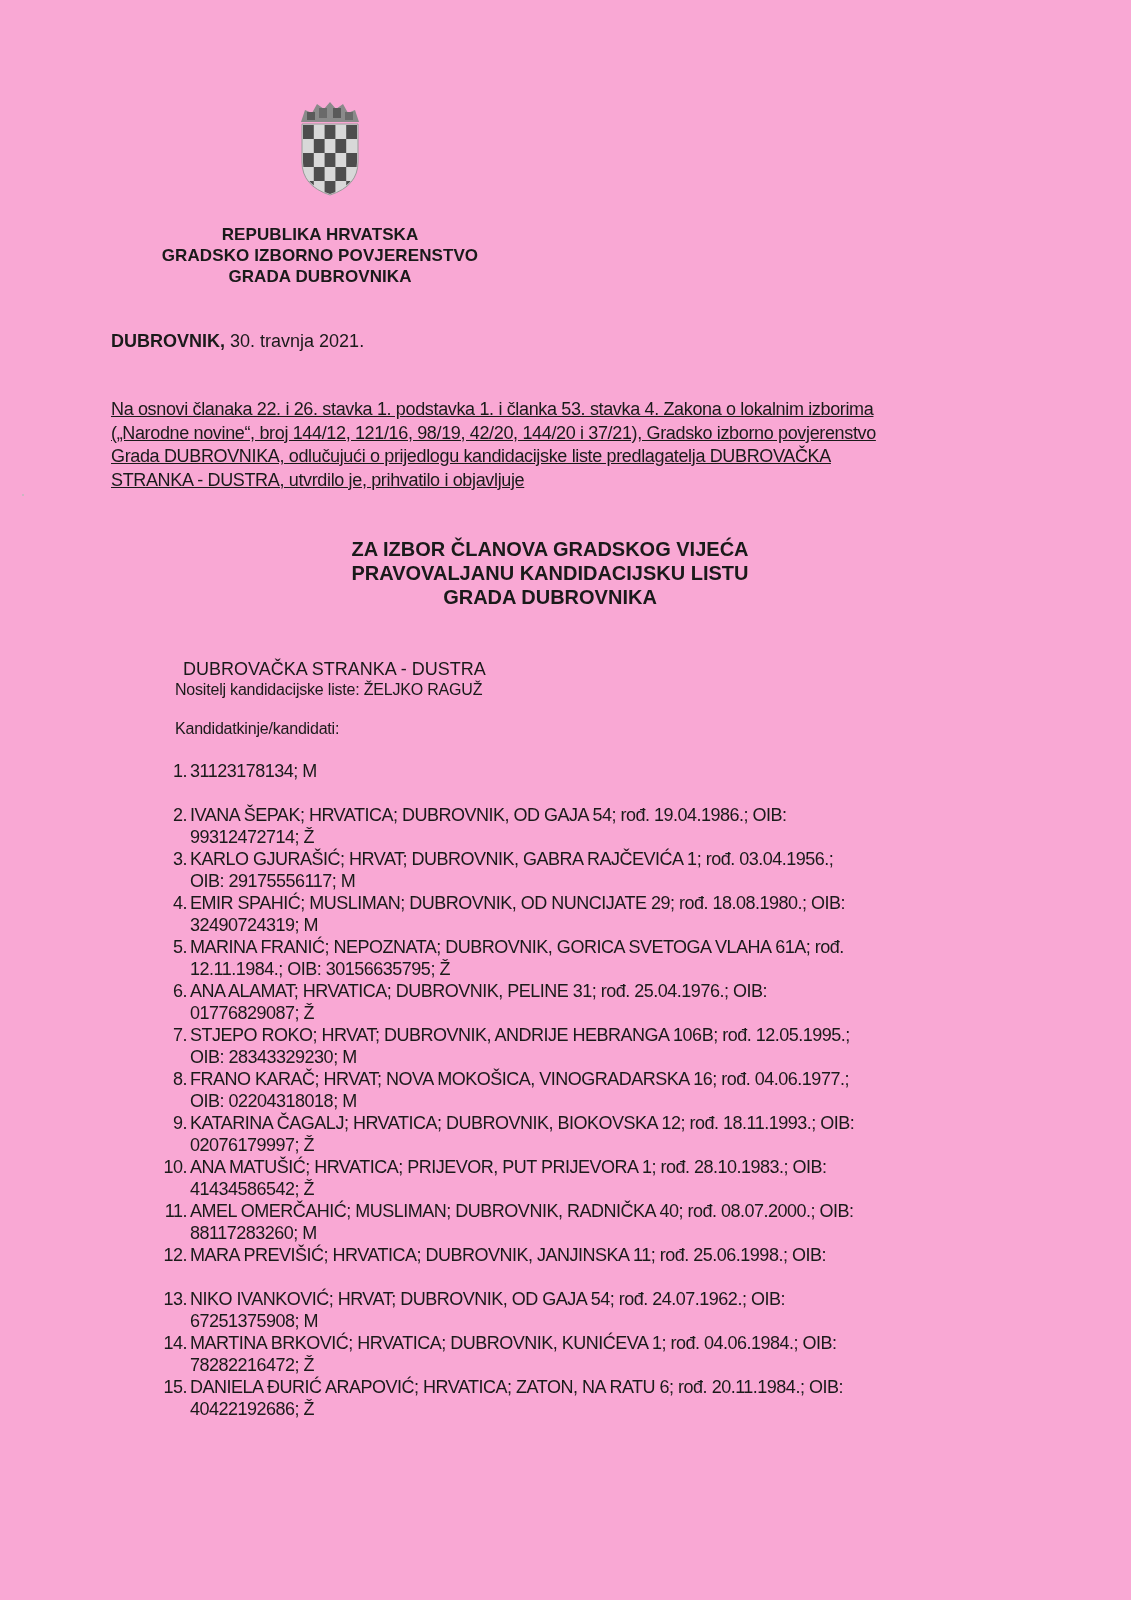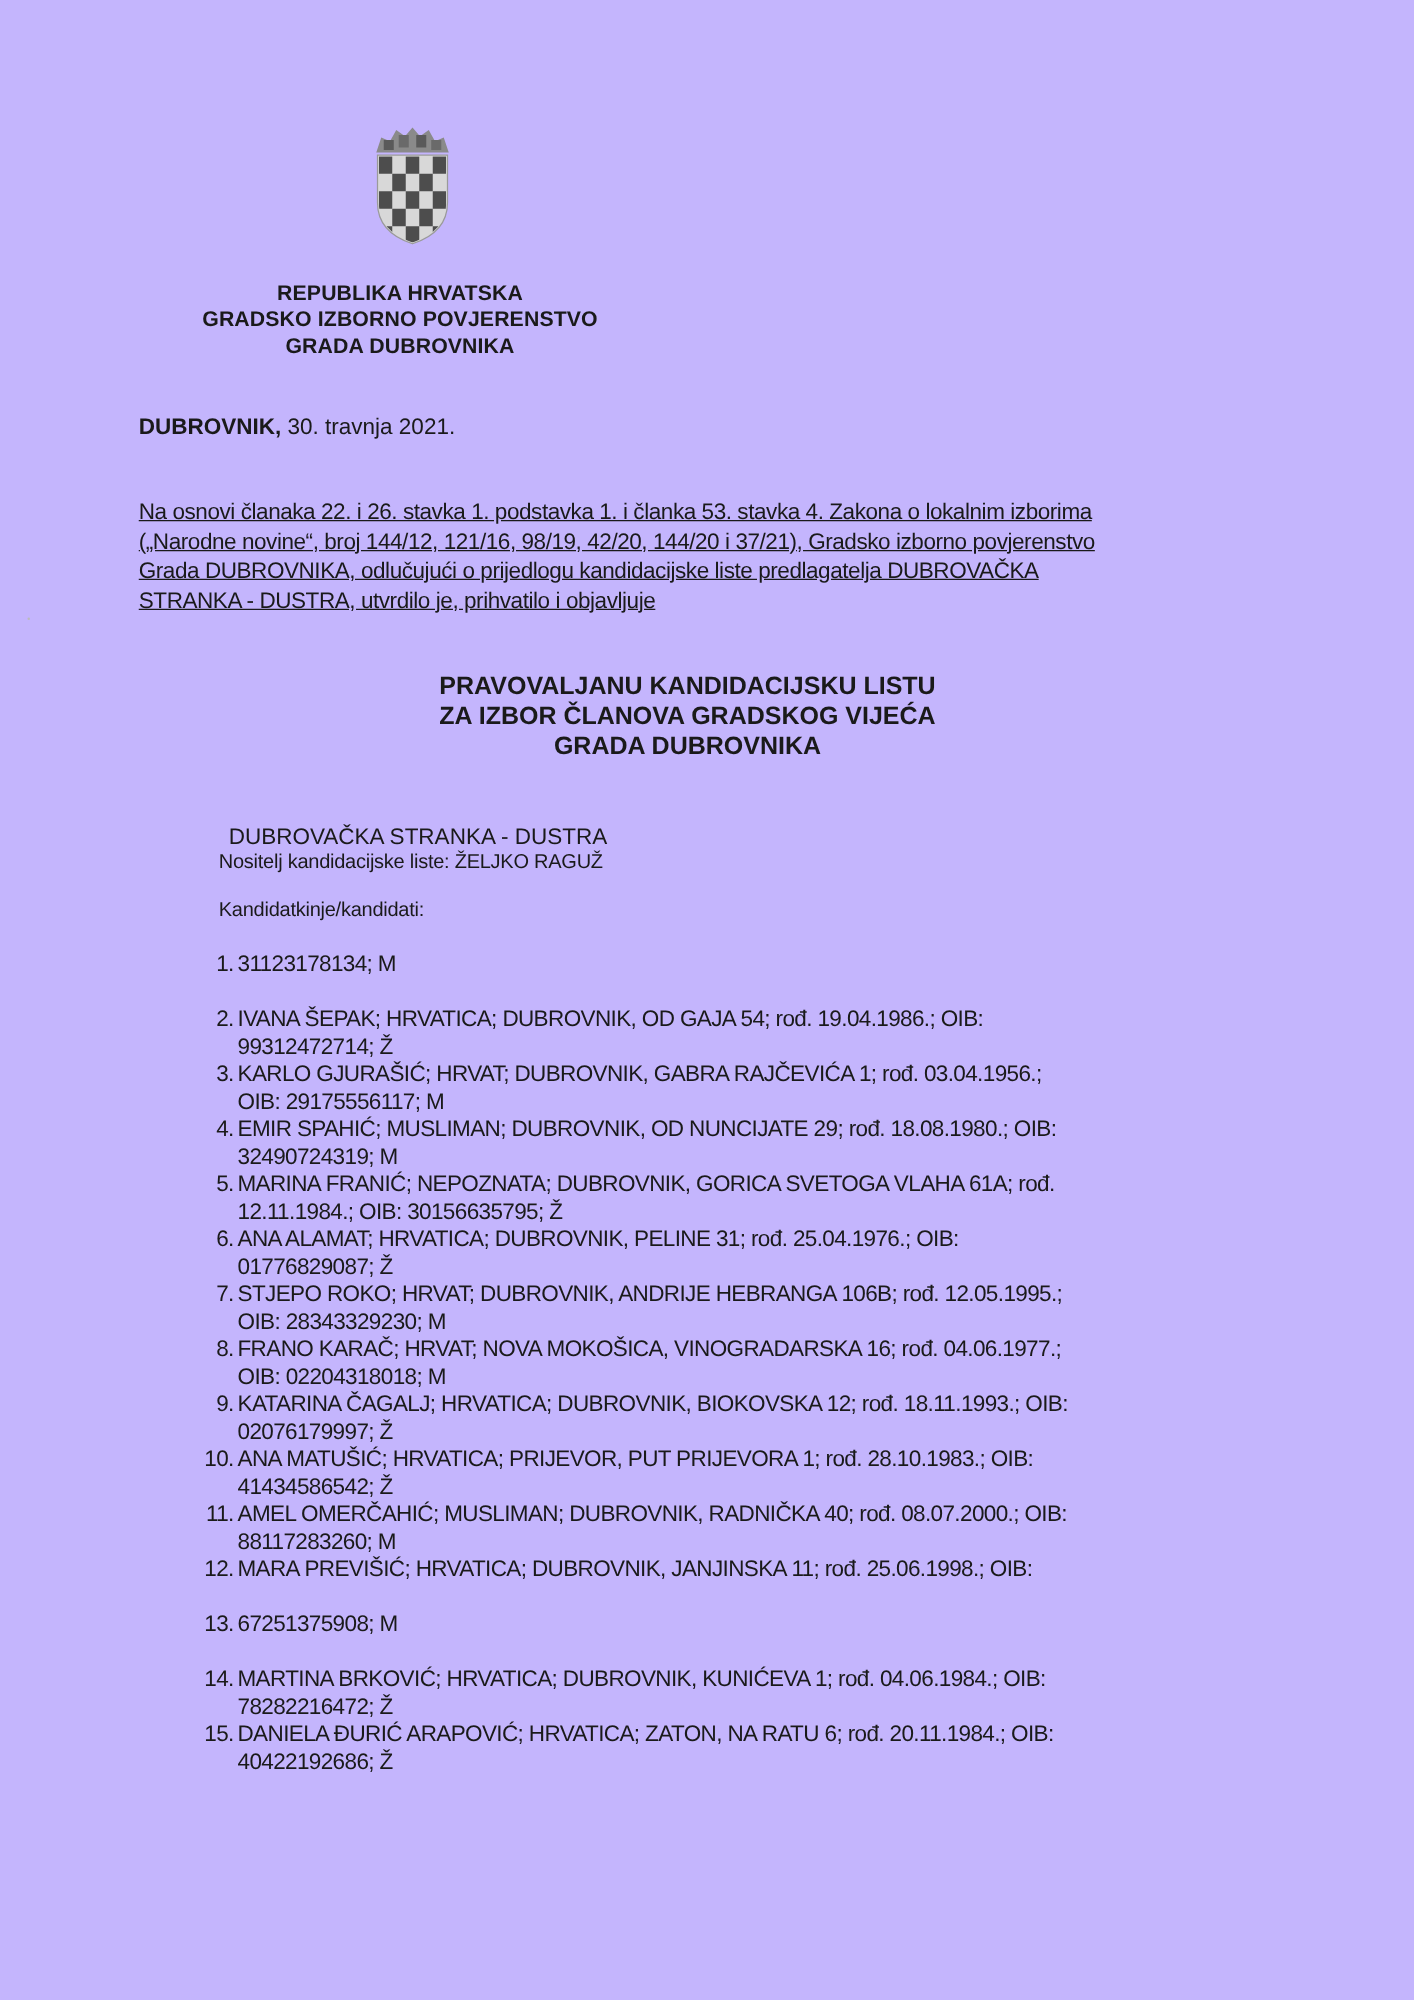--- a/index.html
+++ b/index.html
@@ -1,20 +1,20 @@
 <!DOCTYPE html>
 <html><head>
   <meta charset="utf-8">
   <style>
     html, body { margin: 0; padding: 0; background: #ffffff; }
     body {
       width: 1131px; height: 1600px; position: relative; overflow: hidden;
       font-family: "Liberation Sans", sans-serif; color: #1a1a1a;
     }
-    .page { position: absolute; left: 0; top: 0; width: 1131px; height: 1600px; background: #c4b5fd; }
+    .page { position: absolute; left: 0; top: 0; width: 1131px; height: 1600px; background: #f9a8d4; }
 
     .coat { position: absolute; left: 297px; top: 100px; width: 66px; height: 96px; }
 
     .header { position: absolute; left: 100px; top: 224px; width: 440px; text-align: center;
       font-weight: bold; font-size: 17px; line-height: 21px; letter-spacing: 0.1px; }
 
     .dateline { position: absolute; left: 111px; top: 331px; font-size: 18px; }
     .dateline b { font-weight: bold; }
 
     .intro { position: absolute; left: 111px; top: 398px; width: 900px;
@@ -87,22 +87,22 @@
   <div class="speck"></div>
 
   <div class="intro">
     <span>Na osnovi članaka 22. i 26. stavka 1. podstavka 1. i članka 53. stavka 4. Zakona o lokalnim izborima</span>
     <span>(„Narodne novine“, broj 144/12, 121/16, 98/19, 42/20, 144/20 i 37/21), Gradsko izborno povjerenstvo</span>
     <span>Grada DUBROVNIKA, odlučujući o prijedlogu kandidacijske liste predlagatelja DUBROVAČKA</span>
     <span class="last">STRANKA - DUSTRA, utvrdilo je, prihvatilo i objavljuje</span>
   </div>
 
   <div class="title">
+    <div>ZA IZBOR ČLANOVA GRADSKOG VIJEĆA</div>
     <div>PRAVOVALJANU KANDIDACIJSKU LISTU</div>
-    <div>ZA IZBOR ČLANOVA GRADSKOG VIJEĆA</div>
     <div>GRADA DUBROVNIKA</div>
   </div>
 
   <div class="party">DUBROVAČKA STRANKA - DUSTRA</div>
   <div class="holder">Nositelj kandidacijske liste: ŽELJKO RAGUŽ</div>
   <div class="cand-label">Kandidatkinje/kandidati:</div>
 
   <ol class="list">
     <li>
         <span class="num">1.</span>
@@ -157,20 +157,21 @@
         <span class="num">11.</span>
         <span class="l1">AMEL OMERČAHIĆ; MUSLIMAN; DUBROVNIK, RADNIČKA 40; rođ. 08.07.2000.; OIB:</span>
         <span class="l2">88117283260; M</span>
       </li>
     <li class="two-digit">
         <span class="num">12.</span>
         <span class="l1">MARA PREVIŠIĆ; HRVATICA; DUBROVNIK, JANJINSKA 11; rođ. 25.06.1998.; OIB:</span>
       </li>
     <li class="two-digit">
         <span class="num">13.</span>
+        <span class="l1">NIKO IVANKOVIĆ; HRVAT; DUBROVNIK, OD GAJA 54; rođ. 24.07.1962.; OIB:</span>
         <span class="l2">67251375908; M</span>
       </li>
     <li class="two-digit">
         <span class="num">14.</span>
         <span class="l1">MARTINA BRKOVIĆ; HRVATICA; DUBROVNIK, KUNIĆEVA 1; rođ. 04.06.1984.; OIB:</span>
         <span class="l2">78282216472; Ž</span>
       </li>
     <li class="two-digit">
         <span class="num">15.</span>
         <span class="l1">DANIELA ĐURIĆ ARAPOVIĆ; HRVATICA; ZATON, NA RATU 6; rođ. 20.11.1984.; OIB:</span>

